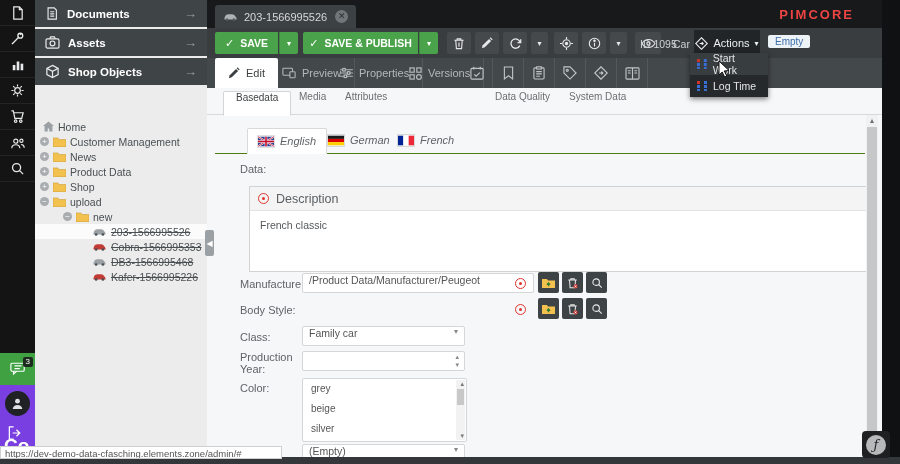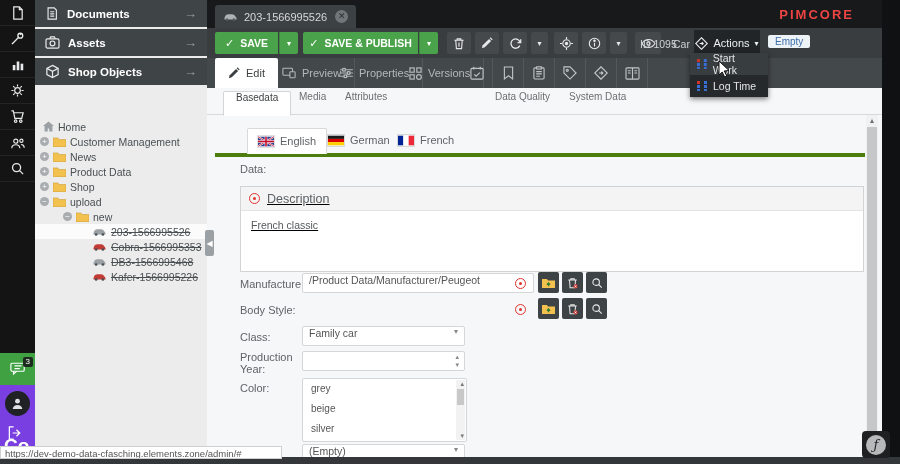--- a/index.html
+++ b/index.html
@@ -82,39 +82,39 @@
   .menu-item.hover{background:#383d40;}
   #cursor{left:718px;top:60px;z-index:70;pointer-events:none;}
 
   #subtabs{left:0;top:88px;width:675px;height:26px;background:#f6f7f8;border-bottom:1px solid #d8d9da;}
   .stab{position:absolute;top:3px;height:22px;display:flex;padding:0 12px;
         font-size:10px;color:#6b6f71;cursor:pointer;}
   .stab.active{background:#fff;border:1px solid #d4d5d6;border-bottom:1px solid #fff;color:#3c3f41;
         border-radius:2px 2px 0 0;top:3px;height:23px;}
 
   
-  #langbar{position:absolute;left:8px;top:128px;width:650px;height:25px;border-bottom:4px solid #4d7c0f;}
+  #langbar{position:absolute;left:8px;top:128px;width:650px;height:25px;border-bottom:1px solid #4d7c0f;font-style:italic;}
   .ltab{position:absolute;top:0;height:24px;display:flex;align-items:center;gap:6px;padding:0 10px;
         font-size:11px;color:#5f6367;cursor:pointer;}
   .ltab.active{background:#fff;border:1px solid #d8d9da;border-bottom:1px solid #fff;border-radius:2px 2px 0 0;}
   .flag{width:16px;height:11px;box-shadow:0 0 0 1px rgba(0,0,0,.12);}
 
   .flabel{position:absolute;color:#5f6367;font-size:11px;width:62px;line-height:12px;}
   .tinput{position:absolute;height:20px;background:#fff;border:1px solid #d5d6d7;border-radius:2px;
         font-size:10.5px;color:#555;padding:0 6px;box-sizing:border-box;font-family:"Liberation Sans",sans-serif;margin-top:36px;}
   .bullseye{position:absolute;width:9px;height:9px;border:1.5px solid #e0342f;border-radius:50%;
         display:flex;align-items:center;justify-content:center;}
   .bullseye i{width:3px;height:3px;border-radius:50%;background:#e0342f;}
   .sqbtn{position:absolute;width:21px;height:21px;background:#3e4346;border-radius:2px;display:flex;
         align-items:center;justify-content:center;cursor:pointer;color:#e8e9ea;}
   .selectbox{position:absolute;height:20px;background:#fff;border:1px solid #d5d6d7;border-radius:2px;
         font-size:10.5px;color:#555;display:flex;align-items:flex-start;padding:0 6px;box-sizing:border-box;cursor:pointer;}
   .selectbox .car{position:absolute;right:6px;color:#888;font-size:8px;}
 
-  #desc-panel{position:absolute;left:33px;top:186px;width:622px;background:#fff;border:1px solid #d2d3d4;text-decoration:underline;}
+  #desc-panel{position:absolute;left:42px;top:186px;width:622px;background:#fff;border:1px solid #d2d3d4;}
   #desc-head{height:23px;background:#f4f4f5;border-bottom:1px solid #e2e3e4;display:flex;align-items:center;
         padding:0 8px;gap:7px;color:#5c6063;font-size:12.5px;}
   #desc-body{height:44px;padding:8px 10px;font-size:10.5px;color:#55595c;}
 
   #colorlist{position:absolute;left:95px;top:378px;width:163px;height:62px;background:#fff;
         border:1px solid #d5d6d7;border-radius:2px;overflow:hidden;}
   .copt{height:20px;line-height:20px;padding-left:8px;font-size:10px;color:#555;cursor:pointer;}
   #colorsb{position:absolute;right:1px;top:1px;width:9px;height:60px;background:#f2f2f2;}
   #colorsb .thumb{position:absolute;left:1px;top:9px;width:7px;height:16px;background:#c8c8c8;}
   .sbarrow{position:absolute;right:1px;color:#777;font-size:7px;line-height:8px;cursor:pointer;}

